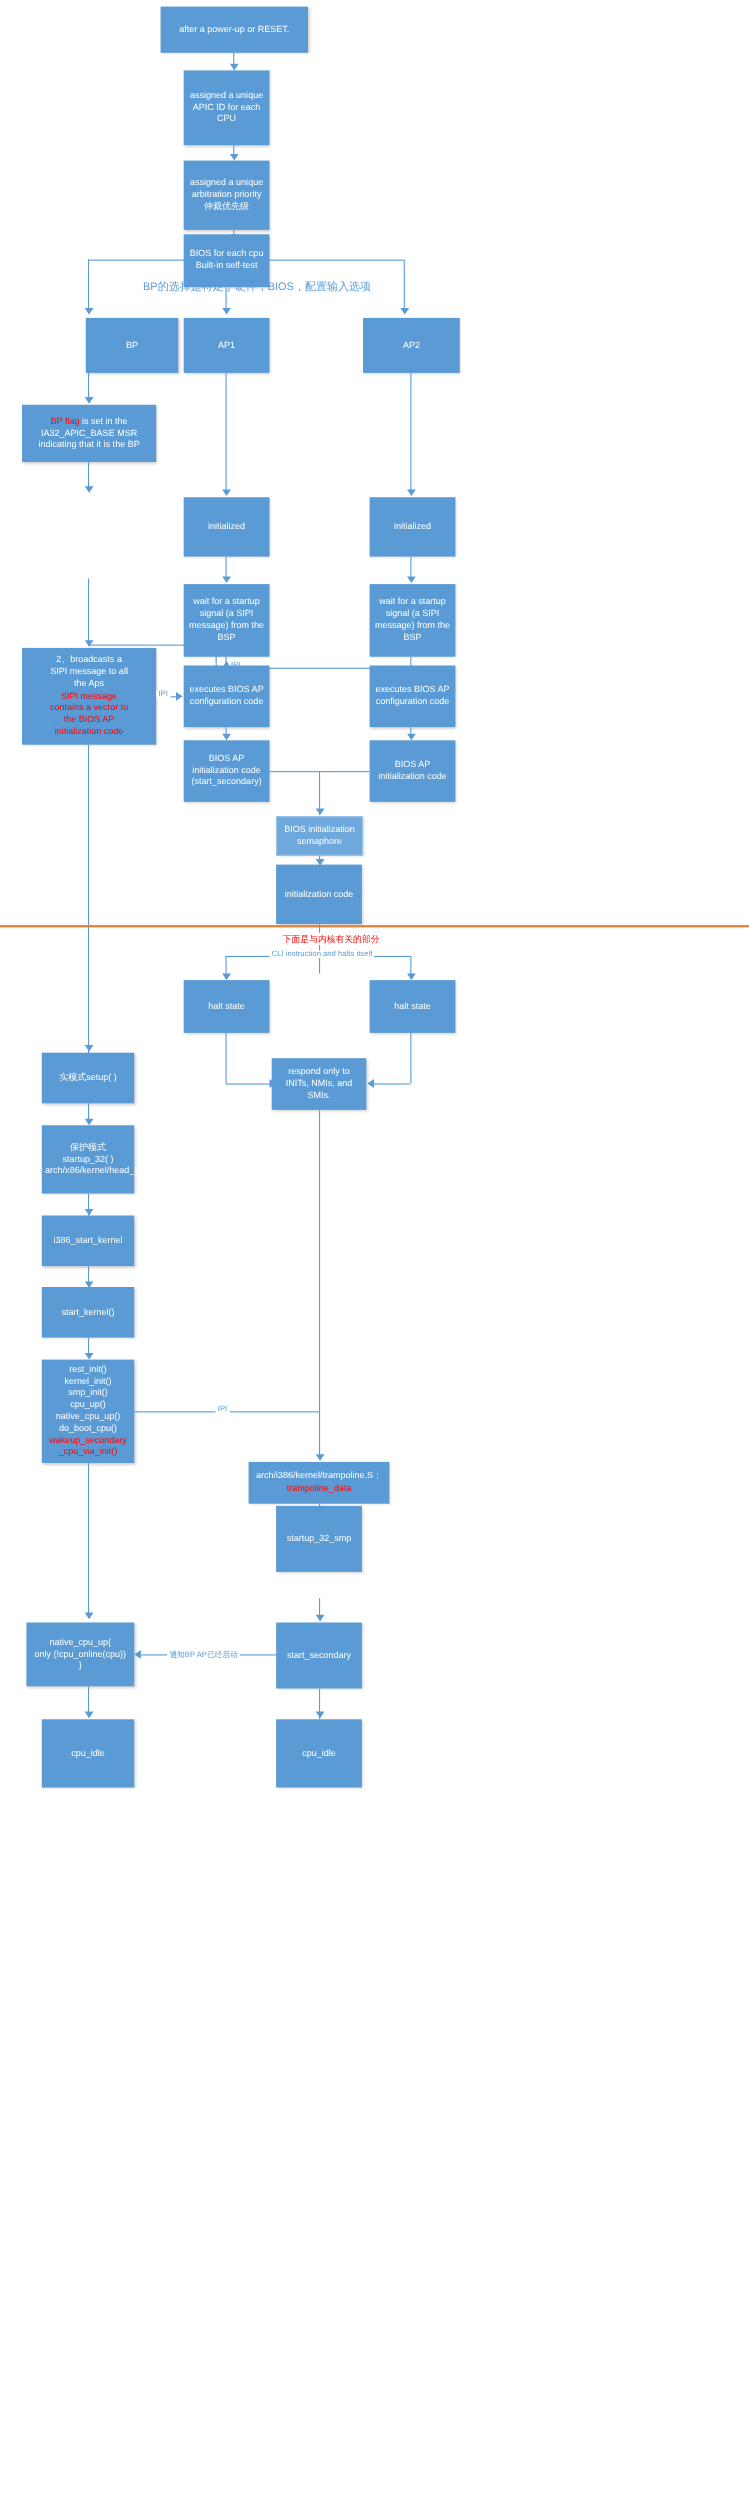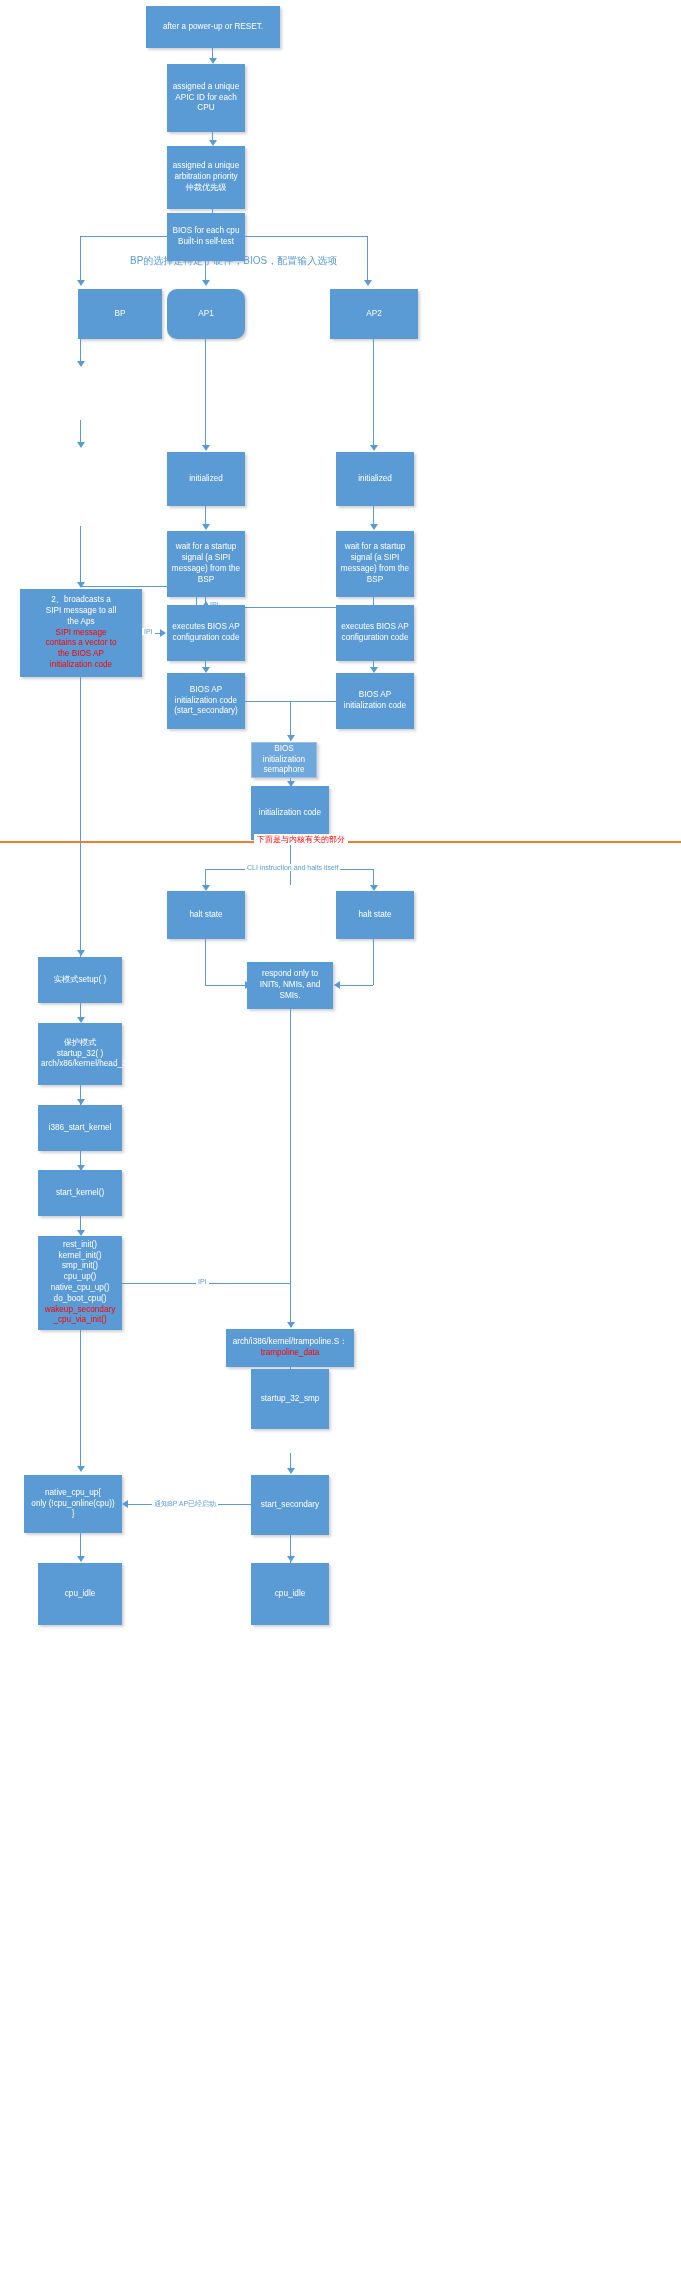--- a/index.html
+++ b/index.html
@@ -74,20 +74,21 @@
     height:1.5px;
     background:#ED7D31;
   }
   .divider-label{
     position:absolute;
     font-size:8px;
     color:#FF0000;
     background:#ffffff;
     padding:0 3px;
     white-space:nowrap;
+    margin-top:14px;
   }
 </style>
 </head>
 <body>
 
 <div id="canvas">
 
   <div class="node" style="left:146px;top:6px;width:134px;height:42px;">
     <span class="txt">after a power-up or RESET.</span>
   </div>
@@ -121,30 +122,35 @@
   <div class="edge v" style="left:205px;top:261px;height:22px;"></div>
   <div class="arrow down" style="left:202px;top:280px;"></div>
   <div class="edge v" style="left:367px;top:236px;height:47px;"></div>
   <div class="arrow down" style="left:364px;top:280px;"></div>
 
   <div class="banner" style="left:130px;top:254px;">BP的选择是特定于硬件，BIOS，配置输入选项</div>
 
   <div class="node" style="left:38px;top:289px;width:84px;height:50px;margin-left:40px;">
     <span class="txt">BP</span>
   </div>
-  <div class="node" style="left:167px;top:289px;width:78px;height:50px;border-radius:10px;">
+  <div class="node" style="left:167px;top:289px;width:78px;height:50px;">
     <span class="txt">AP1</span>
   </div>
   <div class="node" style="left:330px;top:289px;width:88px;height:50px;">
     <span class="txt">AP2</span>
   </div>
 
   <div class="edge v" style="left:80px;top:339px;height:25px;"></div>
   <div class="arrow down" style="left:77px;top:361px;"></div>
 
+  <div class="node" style="left:20px;top:368px;width:122px;height:52px;">
+    <span class="txt"><span class="red">BP flag</span><span> is set in the
+IA32_APIC_BASE MSR
+indicating that it is the BP</span></span>
+  </div>
   <div class="edge v" style="left:80px;top:420px;height:26px;"></div>
   <div class="arrow down" style="left:77px;top:442px;"></div>
 
 
   <div class="edge v" style="left:80px;top:526px;height:60px;"></div>
   <div class="arrow down" style="left:77px;top:582px;"></div>
 
   <div class="node" style="left:20px;top:589px;width:122px;height:88px;">
     <span class="txt"><span>2、broadcasts a
 SIPI message to all
@@ -219,21 +225,21 @@
   </div>
   <div class="node" style="left:336px;top:673px;width:78px;height:56px;">
     <span class="txt">BIOS AP
 initialization code</span>
   </div>
 
   <div class="edge h" style="left:245px;top:701px;width:91px;"></div>
   <div class="edge v" style="left:290px;top:701px;height:40px;"></div>
   <div class="arrow down" style="left:287px;top:735px;"></div>
 
-  <div class="node lite" style="left:251px;top:742px;width:66px;height:36px;">
+  <div class="node lite" style="left:251px;top:742px;width:79px;height:36px;">
     <span class="txt">BIOS initialization
 semaphore</span>
   </div>
   <div class="edge v" style="left:290px;top:778px;height:8px;"></div>
   <div class="arrow down" style="left:287px;top:781px;"></div>
 
   <div class="node" style="left:251px;top:786px;width:78px;height:54px;">
     <span class="txt">initialization code</span>
   </div>
 

